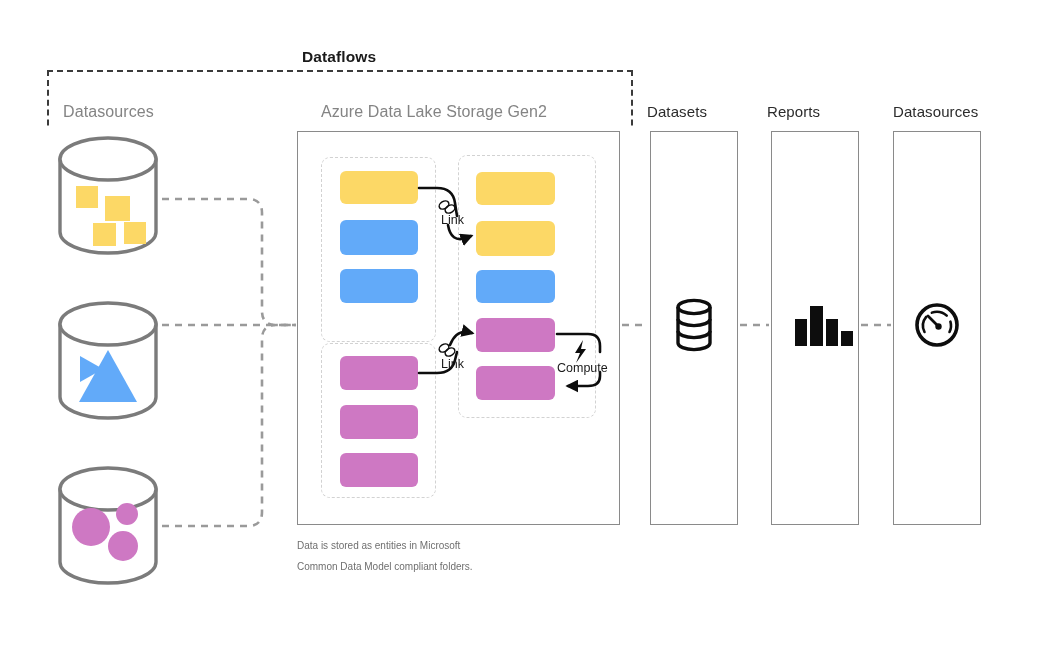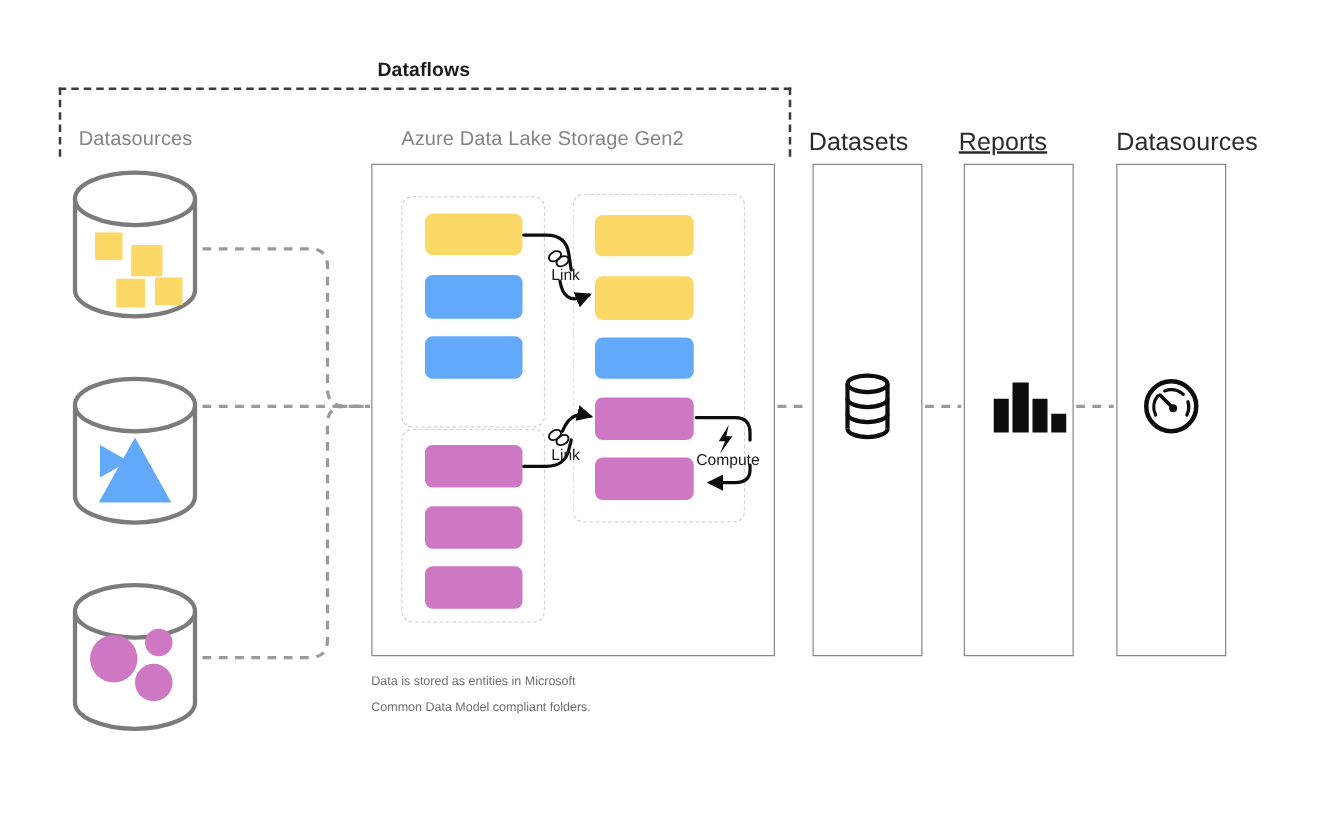--- a/index.html
+++ b/index.html
@@ -30,21 +30,21 @@
     letter-spacing: 0.1px;
     white-space: nowrap;
   }
   .lbl-gray {
     font-size: 16px;
     color: #848484;
     white-space: nowrap;
     letter-spacing: 0.1px;
   }
   .lbl-dark {
-    font-size: 20px;
+    font-size: 15px;
     color: #2b2b2b;
     white-space: nowrap;
     letter-spacing: 0.1px;
   }
   .caption {
     left: 297px; top: 535px;
     width: 330px;
     font-size: 10px;
     line-height: 21px;
     color: #6f6f6f;
@@ -116,21 +116,21 @@
   <div class="abs mask" style="left:628px; top:128px; width:14px; height:430px;"></div>
 
   <div class="abs title-dataflows">Dataflows</div>
 
   <div class="abs lbl-gray" style="left:63px; top:103px;">Datasources</div>
 
   <div class="abs lbl-gray" style="left:297px; top:103px;margin-left:24px;">Azure Data Lake Storage Gen2</div>
 
   <div class="abs lbl-dark" style="left:647px; top:103px;">Datasets</div>
 
-  <div class="abs lbl-dark" style="left:767px; top:103px;text-decoration:underline;">Reports</div>
+  <div class="abs lbl-dark" style="left:767px; top:103px;">Reports</div>
 
   <div class="abs lbl-dark" style="left:893px; top:103px;">Datasources</div>
 
   <div class="abs panel adls-panel"></div>
   <div class="abs panel col-panel col-datasets"></div>
   <div class="abs panel col-panel col-reports"></div>
   <div class="abs panel col-panel col-dashboards"></div>
 
   <div class="abs group grp-left-top"></div>
   <div class="abs group grp-left-bot"></div>

